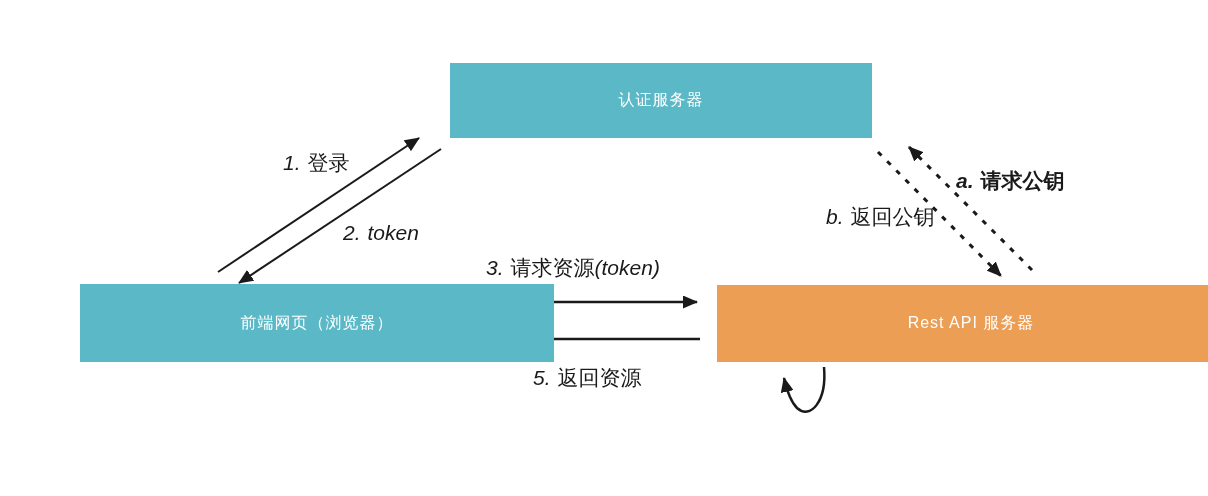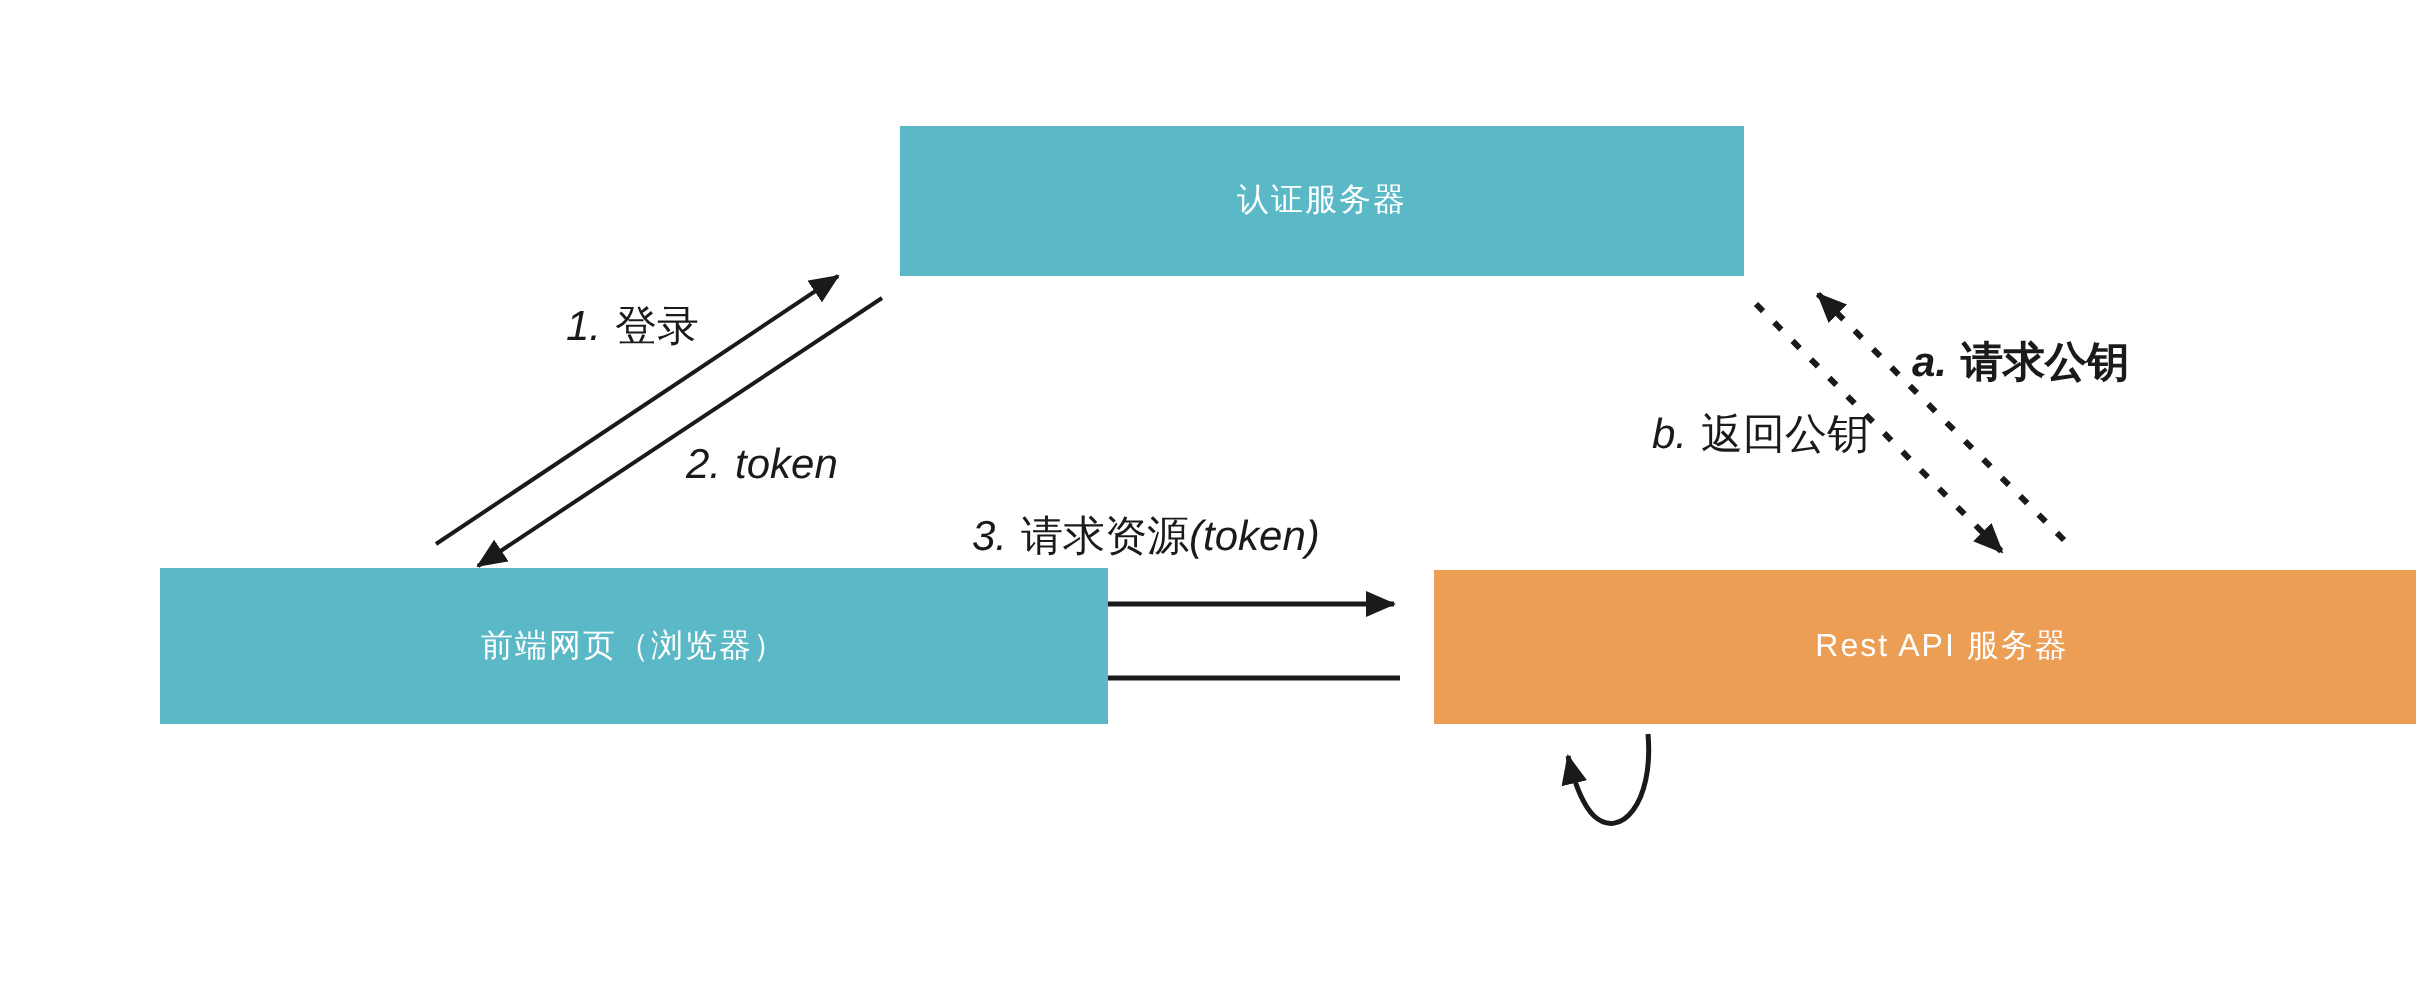--- a/index.html
+++ b/index.html
@@ -82,20 +82,23 @@
   </div>
 
   <div class="edge-label lbl-token">
     <span class="num">2.</span><span class="it">token</span>
   </div>
 
   <div class="edge-label lbl-req-res">
     <span class="num">3.</span><span>请求资源</span><span class="it">(token)</span>
   </div>
 
+  <div class="edge-label lbl-ret-res">
+    <span class="num">5.</span><span>返回资源</span>
+  </div>
 
   <div class="edge-label lbl-req-key">
     <span class="num">a.</span><span>请求公钥</span>
   </div>
 
   <div class="edge-label lbl-ret-key">
     <span class="num">b.</span><span>返回公钥</span>
   </div>
 
 

